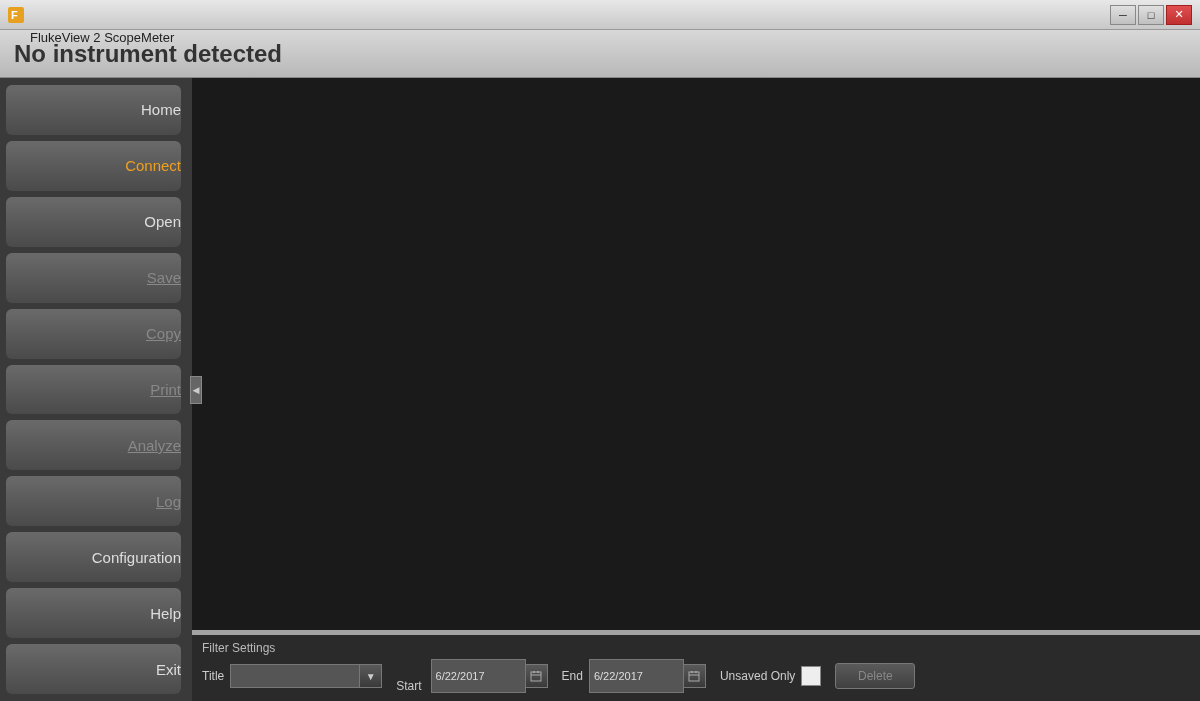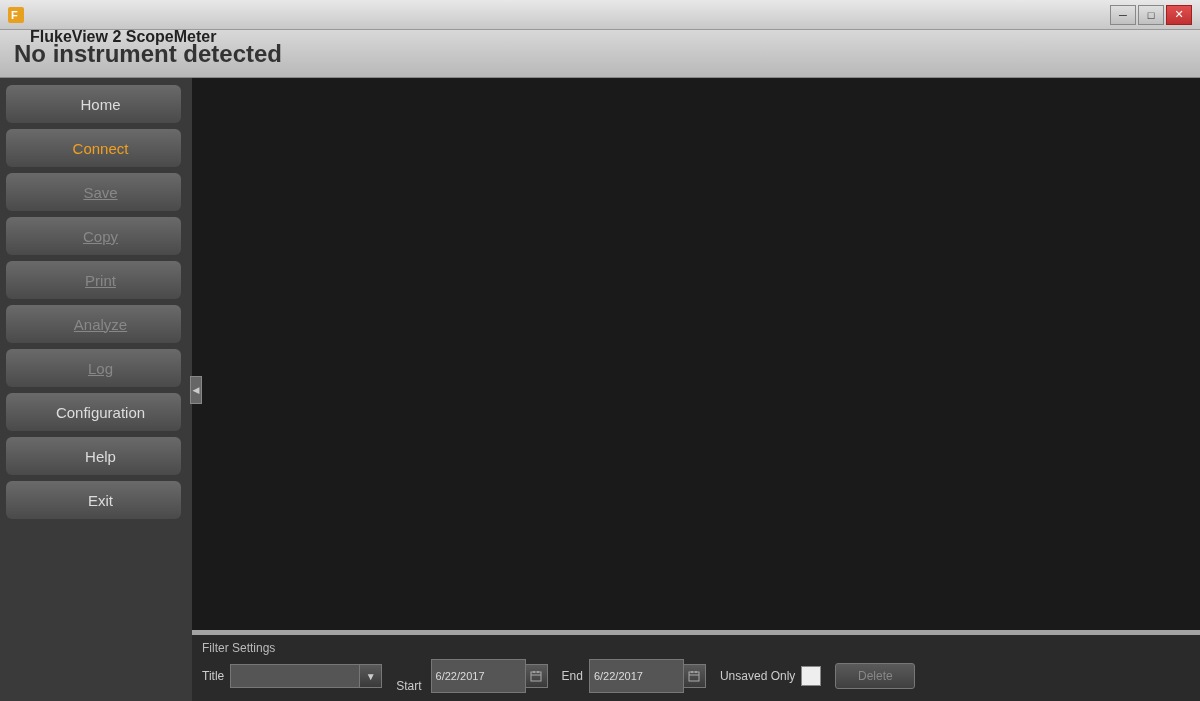--- a/index.html
+++ b/index.html
@@ -28,23 +28,23 @@
       gap: 6px;
     }
     .title-bar-icon {
       width: 16px;
       height: 16px;
       display: flex;
       align-items: center;
       justify-content: center;
     }
     .title-bar-title {
-      font-size: 16px;
+      font-size: 13px;
       color: #222;
-      font-weight: 700;
+      font-weight: 400;
       margin-top: 45px;
     }
     .title-bar-controls {
       display: flex;
       gap: 2px;
     }
     .title-btn {
       width: 26px;
       height: 20px;
       border: 1px solid #888;
@@ -106,28 +106,28 @@
       z-index: 10;
       display: flex;
       align-items: center;
       justify-content: center;
       font-size: 9px;
       color: #ccc;
     }
 
     .nav-btn {
       width: 175px;
-      height: 38px;
+      height: 52px;
       margin: 3px 6px;
       border-radius: 6px;
       border: none;
       cursor: pointer;
       font-size: 15px;
       font-weight: 500;
-      text-align: center;
+      text-align: right;
       padding-left: 14px;
       background: linear-gradient(to bottom, #6a6a6a, #4a4a4a);
       color: #ddd;
       position: relative;
     }
     .nav-btn.disabled {
       color: #888;
       cursor: default;
       text-decoration: underline;
     }
@@ -259,20 +259,21 @@
   <span class="status-text">No instrument detected</span>
 </div>
 
 <div class="main-layout">
 
   <div class="sidebar">
 
     <div class="collapse-btn">◀</div>
   <button class="nav-btn">Home</button>
       <button class="nav-btn" style="color: rgb(240, 160, 32);">Connect</button>
+      <button class="nav-btn">Open</button>
       <button class="nav-btn disabled" style="color: rgb(136, 136, 136);">Save</button>
       <button class="nav-btn disabled" style="color: rgb(136, 136, 136);">Copy</button>
       <button class="nav-btn disabled" style="color: rgb(136, 136, 136);">Print</button>
       <button class="nav-btn disabled" style="color: rgb(136, 136, 136);">Analyze</button>
       <button class="nav-btn disabled" style="color: rgb(136, 136, 136);">Log</button>
       <button class="nav-btn">Configuration</button>
       <button class="nav-btn">Help</button>
       <button class="nav-btn">Exit</button>
     </div>
 

